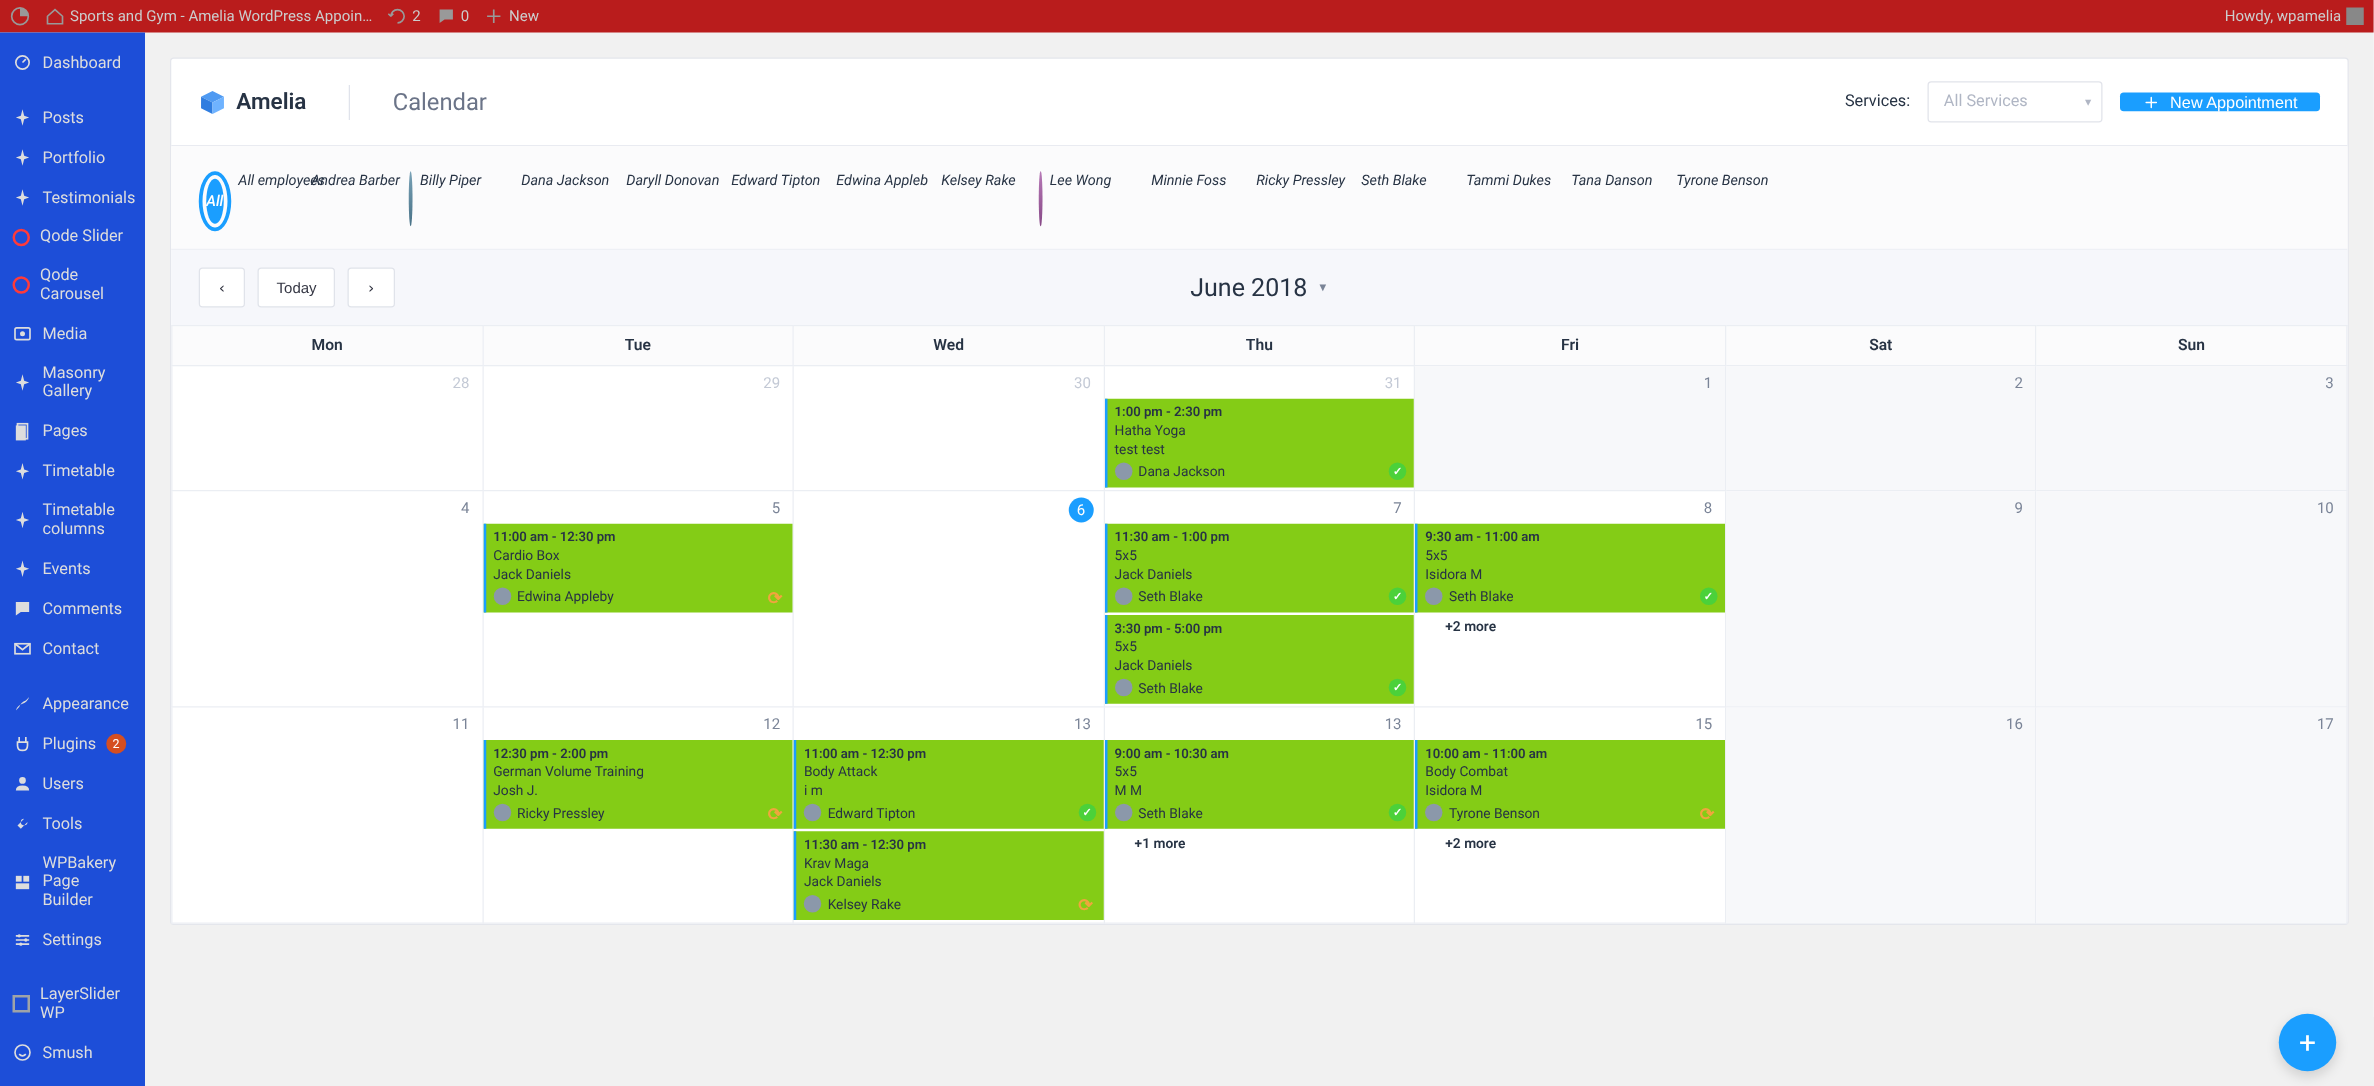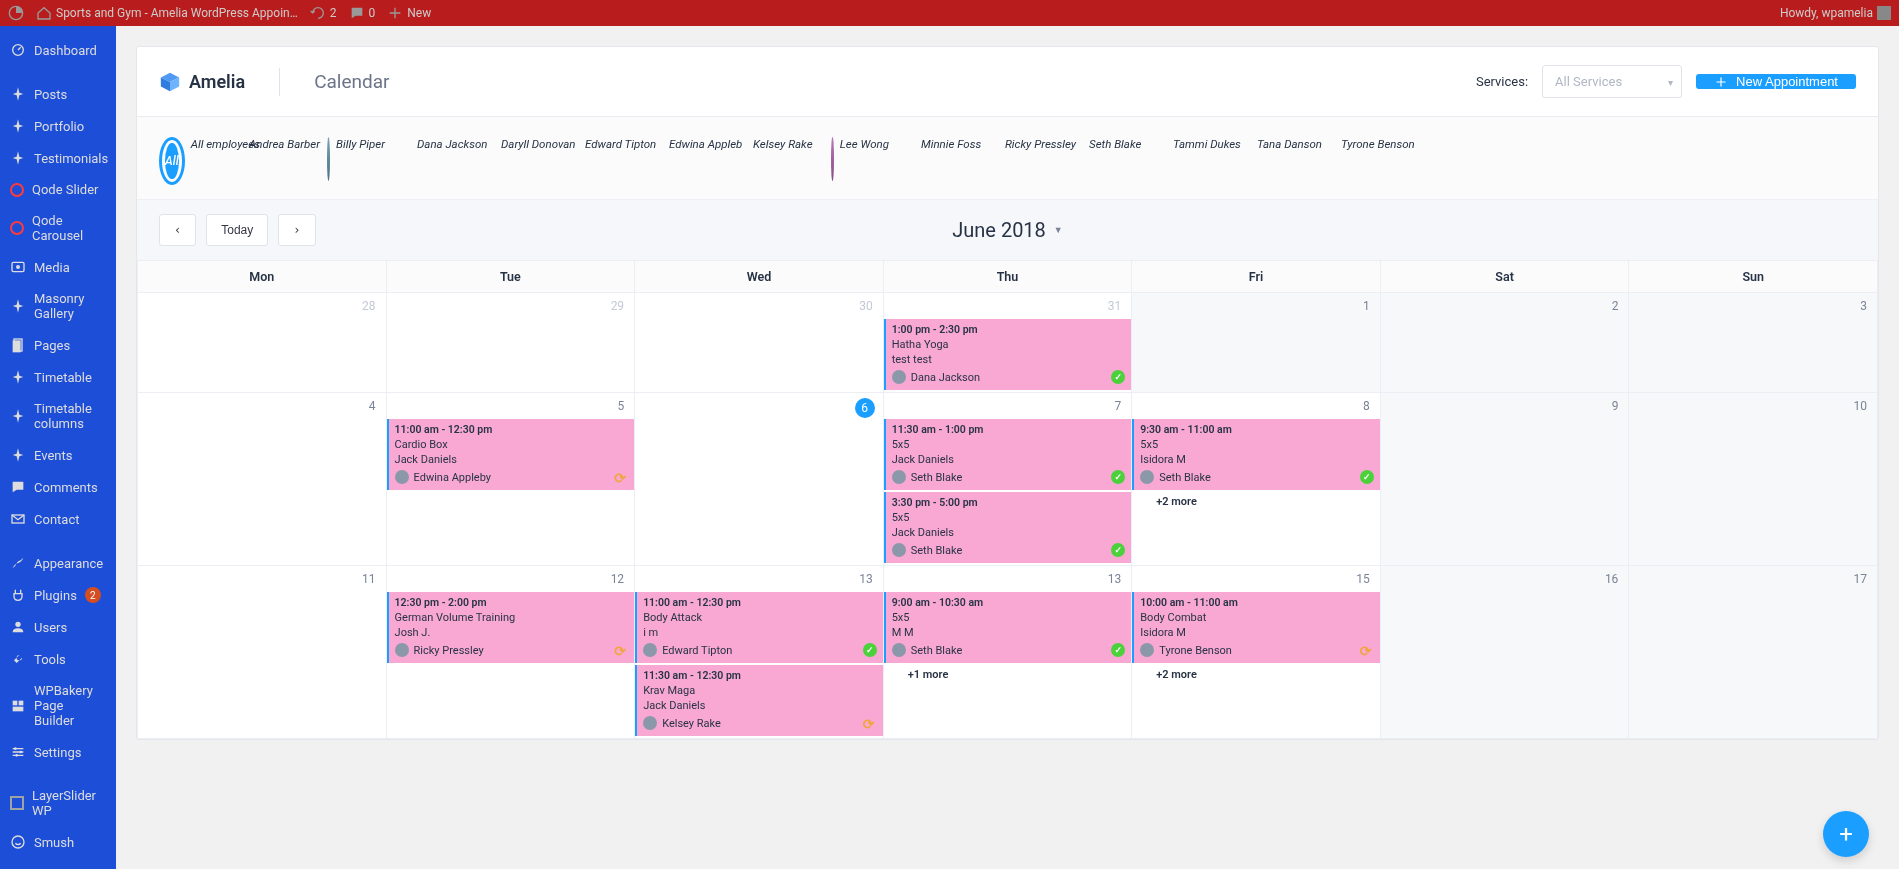--- a/index.html
+++ b/index.html
@@ -62,21 +62,21 @@
 
     
     table.cal { width: 100%; border-collapse: collapse; table-layout: fixed; }
     .cal th { border: 1px solid #ebeef3; padding: 8px; font-size: 12.5px; font-weight: 600; color: #273344; background: #fbfbfc; }
     .cal td { border: 1px solid #ebeef3; vertical-align: top; height: 96px; position: relative; }
     .daynum { position: absolute; top: 6px; right: 10px; font-size: 12px; color: #7a8497; }
     .daynum.today { background: #1a9eff; color: #fff; border-radius: 50%; width: 20px; height: 20px; display: flex; align-items: center; justify-content: center; right: 8px; top: 5px; }
     .daynum.muted { color: #c3c9d5; }
     td.blank { background: #f7f8fa; }
     .events { padding-top: 26px; }
-    .event { background: #f9a8d4; border-left: 2px solid #1a9eff; padding: 4px 6px 6px; font-size: 11px; color: #273344; margin-bottom: 2px; position: relative; cursor: pointer; }
+    .event { background: #84cc16; border-left: 2px solid #1a9eff; padding: 4px 6px 6px; font-size: 11px; color: #273344; margin-bottom: 2px; position: relative; cursor: pointer; }
     .event .etime { font-weight: 600; font-size: 10.5px; }
     .event .ename { margin-top: 2px; }
     .event .ecust { margin-top: 2px; }
     .event .eemp { margin-top: 4px; display: flex; align-items: center; gap: 5px; }
     .event .eemp .mini { width: 14px; height: 14px; border-radius: 50%; background: #8b98aa; }
     .event .stat { position: absolute; right: 6px; bottom: 6px; width: 14px; height: 14px; }
     .stat.approved { border-radius: 50%; background: #4bd13a; display: flex; align-items: center; justify-content: center; }
     .stat.approved::after { content: "✓"; color: #fff; font-size: 9px; font-weight: bold; }
     .stat.pending::after { content: "⟳"; color: #f0a53e; font-size: 14px; font-weight: bold; }
     .more { font-size: 11px; color: #273344; font-weight: 600; padding: 3px 24px; cursor: pointer; }

